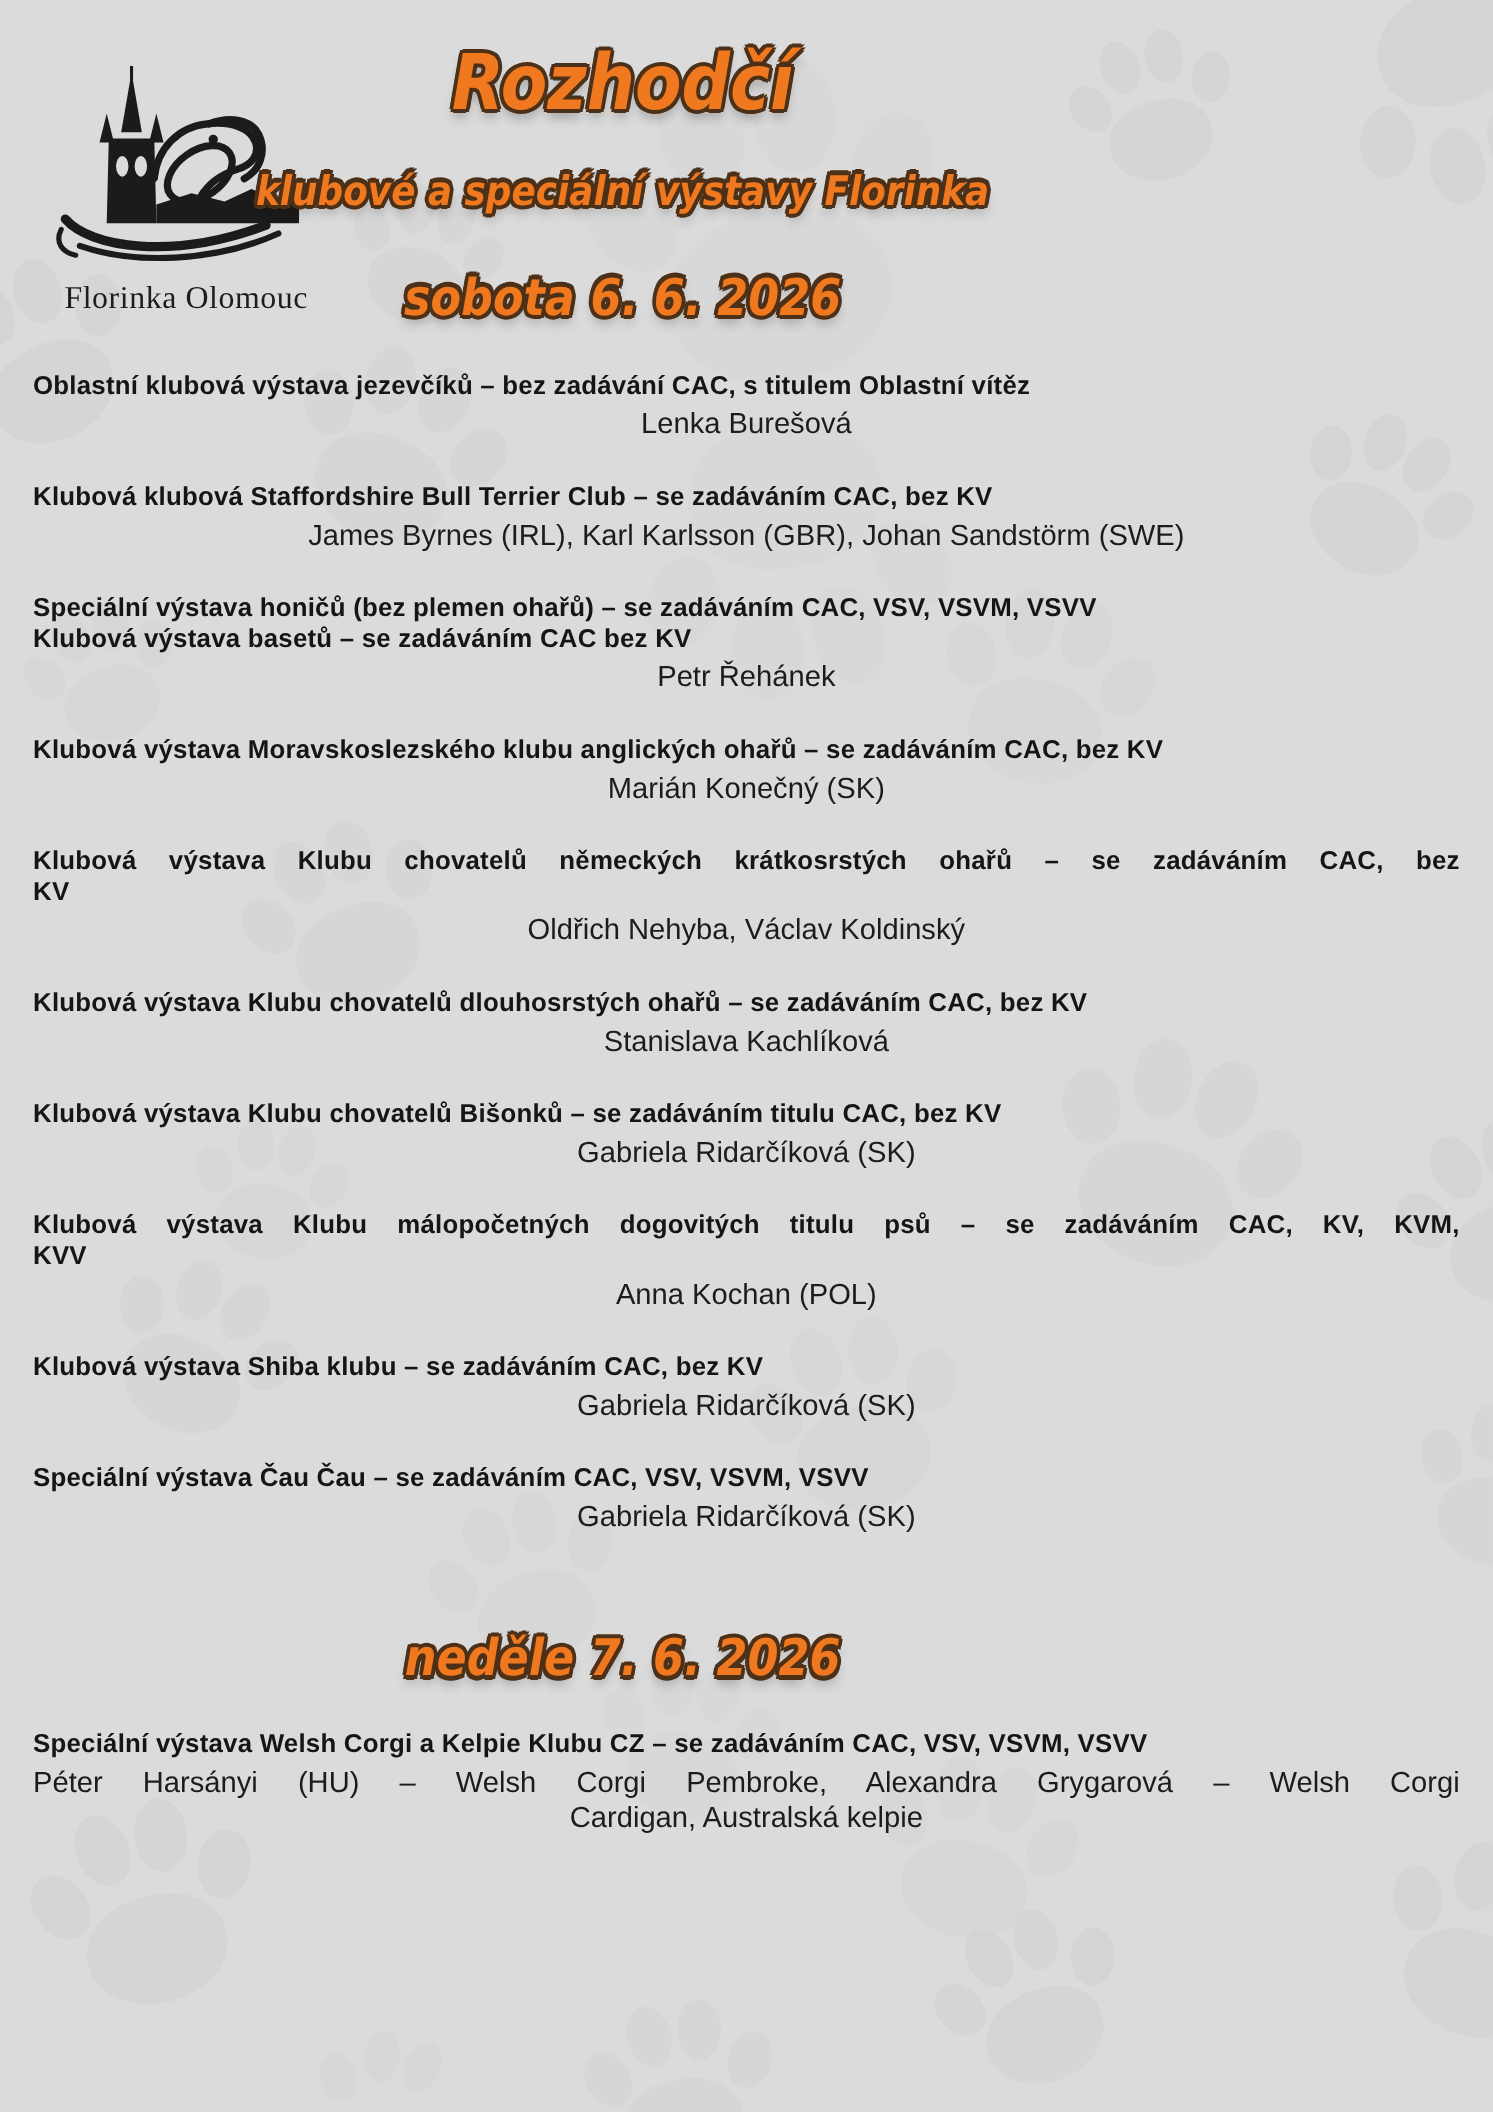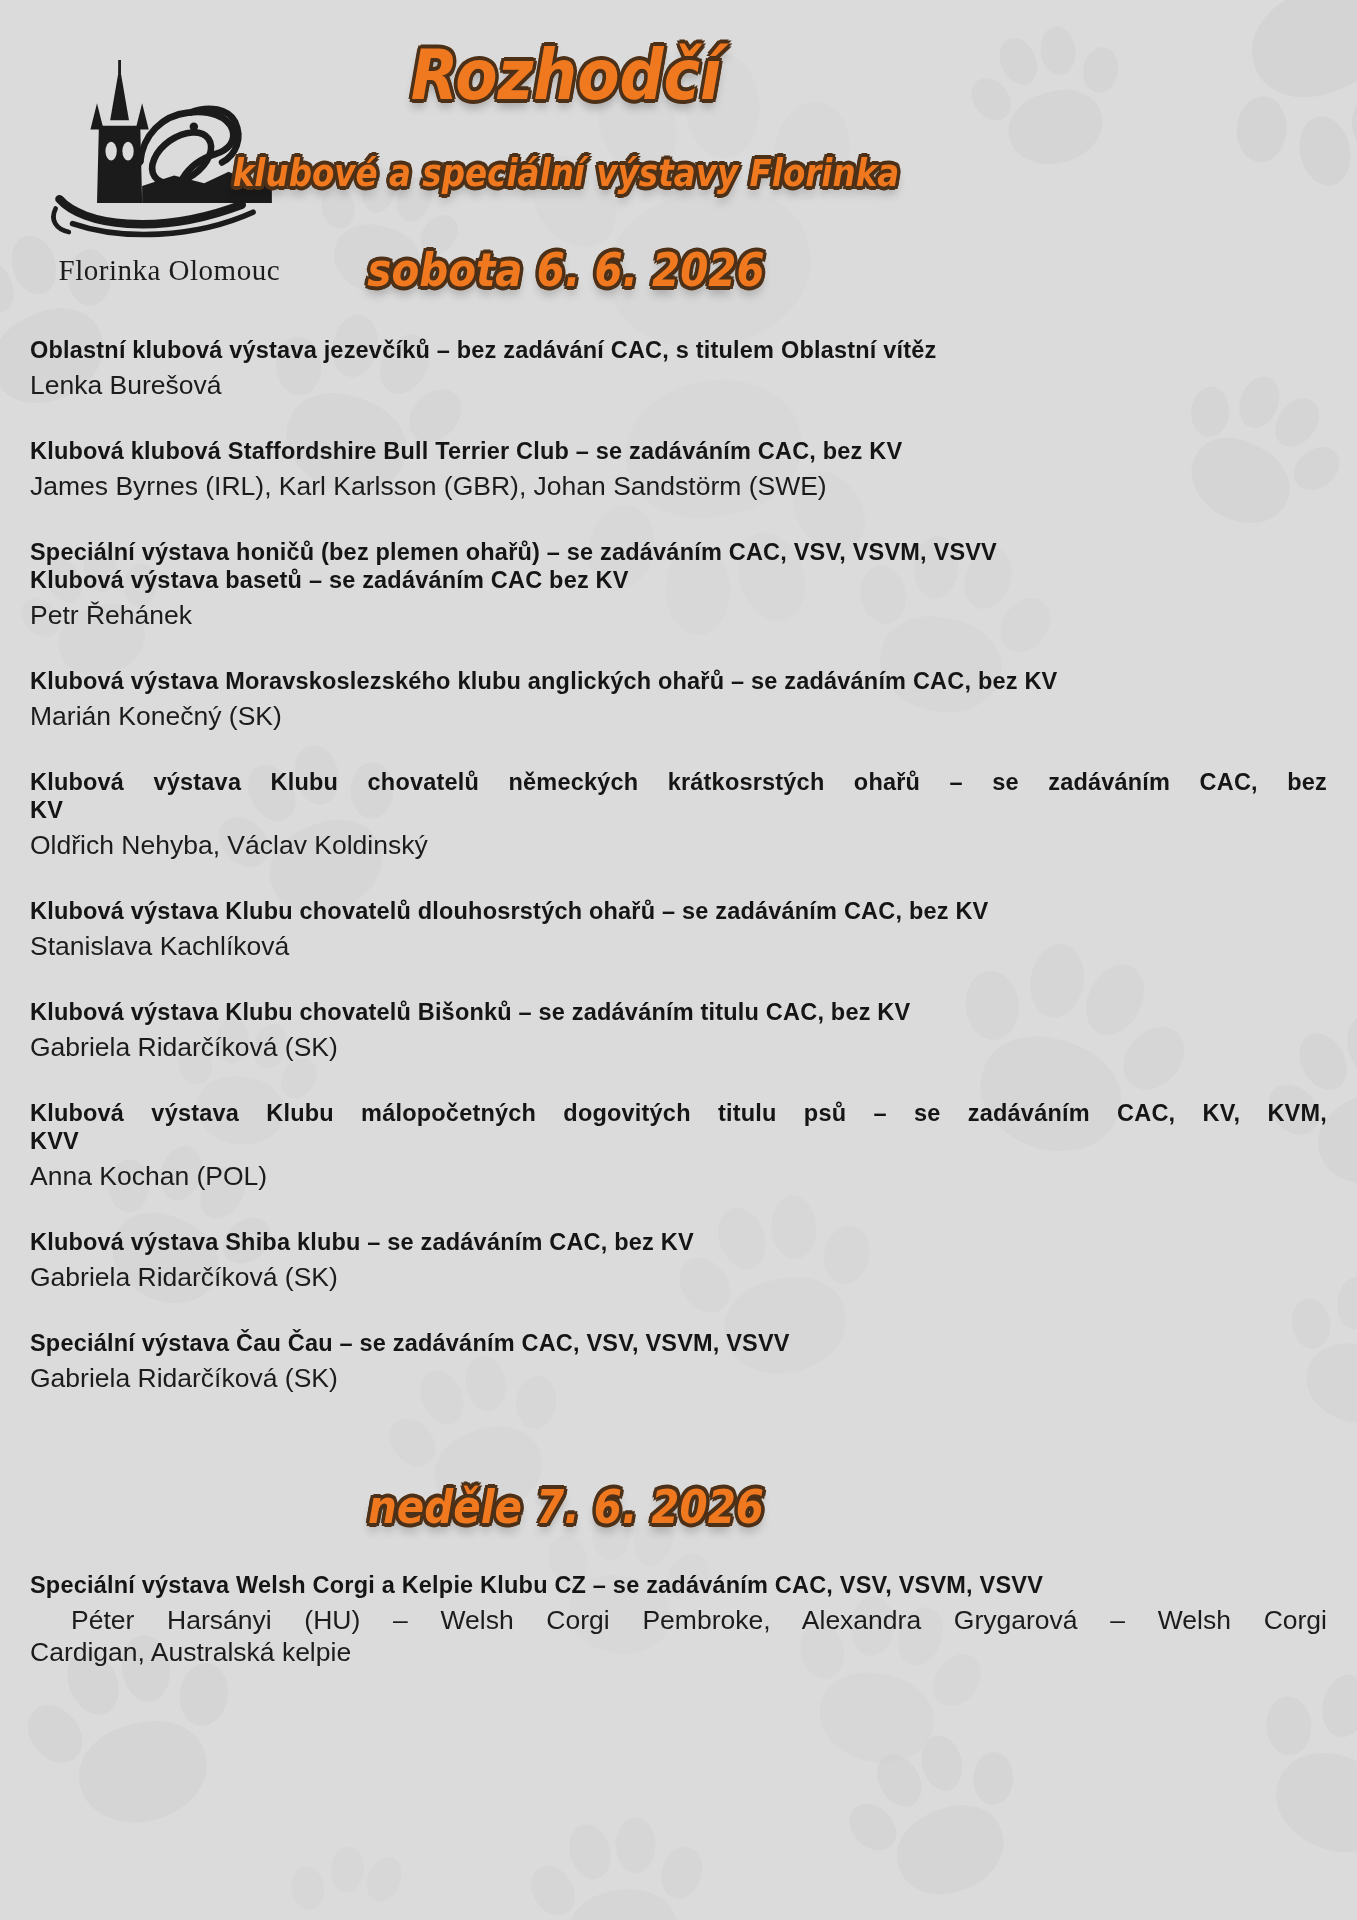--- a/index.html
+++ b/index.html
@@ -46,22 +46,22 @@
   .date{font-size:46px;line-height:1.2;margin-top:46px;margin-bottom:38px;}
   .date2{margin-top:86px;margin-bottom:36px;}
   
   .block{margin-bottom:36px;}
   .bt{
     font-weight:bold;font-size:23.5px;line-height:28px;
     color:#151515;letter-spacing:.2px;
   }
   .bt.stretch{text-align:justify;text-align-last:justify;}
   .judges{margin-top:5px;}
-  .bn{font-size:26.5px;line-height:32px;font-weight:400;color:#1c1c1c;}
-  .bn.stretch{text-align:justify;text-align-last:justify;margin-left:41px;}
+  .bn{font-size:26.5px;line-height:32px;font-weight:400;color:#1c1c1c;text-align:center;}
+  .bn.stretch{text-align:justify;text-align-last:justify;}
 </style>
 </head>
 <body>
 
 <div id="paw-layer">
     <div class="paw" style="left: 1230px; top: -20px; width: 200px; height: 200px; opacity: 0.55; transform: rotate(160deg);">
       <i class="pad"></i>
       <i class="t2"></i>
       <i class="t3"></i>
       <i class="t4"></i>

